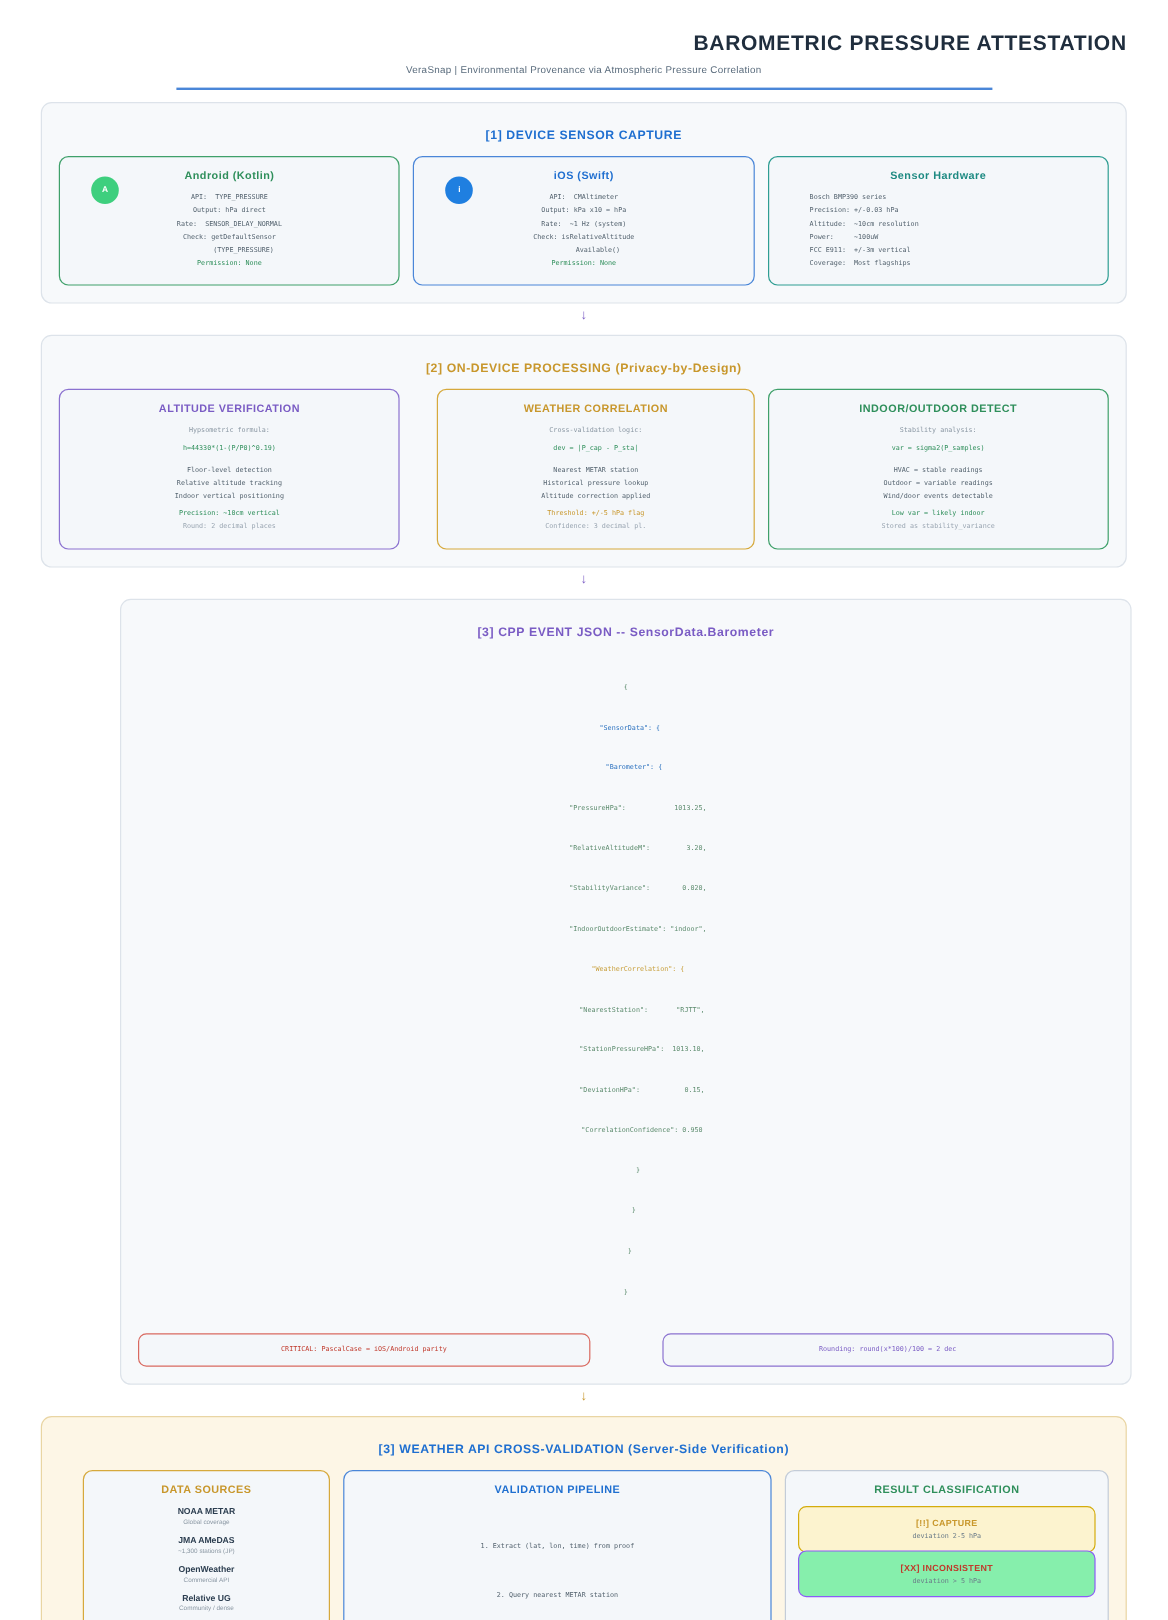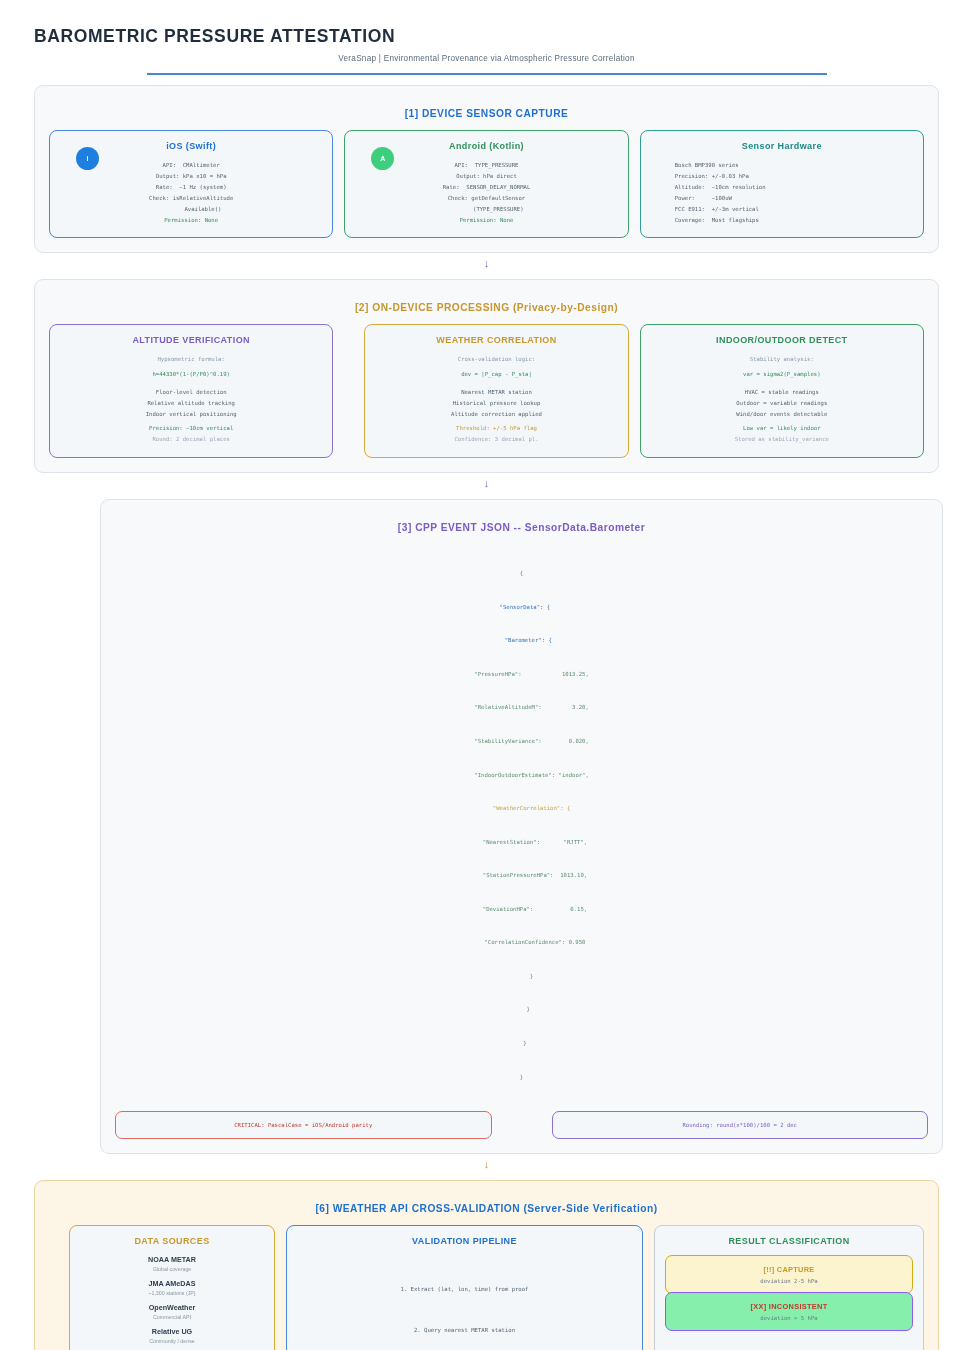--- a/index.html
+++ b/index.html
@@ -6,21 +6,21 @@
   body {
     width: 973px; min-height: 1350px;
     background: #ffffff;
     font-family: "Liberation Sans", sans-serif;
     color: #2c3e50;
   }
   .page { width: 973px; padding: 18px 34px 6px 34px; }
 
   
   .title {
-    text-align: left; font-size: 17.5px; font-weight: bold;
+    text-align: right; font-size: 17.5px; font-weight: bold;
     letter-spacing: .6px; color: #1f2d3d; margin-top: 8px;
   }
   .subtitle {
     text-align: center; font-size: 8.2px; color: #5a6c7d;
     margin-top: 7px; letter-spacing: .25px;
   }
   .title-rule {
     width: 680px; height: 2px; background: #4a86d8; margin: 10px auto 0 auto;
   }
 
@@ -130,41 +130,41 @@
   <div>
     <div class="title">BAROMETRIC PRESSURE ATTESTATION</div>
     <div class="subtitle">VeraSnap  |  Environmental Provenance via Atmospheric Pressure Correlation</div>
     <div class="title-rule"></div>
   </div>
 
   <div class="section">
     <div class="sec-head c-blue">[1]  DEVICE SENSOR CAPTURE</div>
     <div class="row">
       <div class="col">
+        <div class="card b-green">
+          <div class="badge-circle and">A</div>
+          <div class="card-title c-green">Android (Kotlin)</div>
+          <div class="mono">API:  TYPE_PRESSURE
+Output: hPa direct
+Rate:  SENSOR_DELAY_NORMAL
+Check: getDefaultSensor
+       (TYPE_PRESSURE)</div>
+          <div class="mono" style="color:#2f8f5b">Permission: None</div>
+        </div>
+      </div>
+      <div class="col">
         <div class="card b-blue">
           <div class="badge-circle ios">i</div>
           <div class="card-title c-blue">iOS (Swift)</div>
           <div class="mono">API:  CMAltimeter
 Output: kPa x10 = hPa
 Rate:  ~1 Hz (system)
 Check: isRelativeAltitude
        Available()</div>
           <div class="mono accent-green" style="color:#2f8f5b">Permission: None</div>
-        </div>
-      </div>
-      <div class="col">
-        <div class="card b-green">
-          <div class="badge-circle and">A</div>
-          <div class="card-title c-green">Android (Kotlin)</div>
-          <div class="mono">API:  TYPE_PRESSURE
-Output: hPa direct
-Rate:  SENSOR_DELAY_NORMAL
-Check: getDefaultSensor
-       (TYPE_PRESSURE)</div>
-          <div class="mono" style="color:#2f8f5b">Permission: None</div>
         </div>
       </div>
       <div class="col">
         <div class="card b-teal">
           <div class="card-title c-teal">Sensor Hardware</div>
           <div class="mono left">Bosch BMP390 series
 Precision: +/-0.03 hPa
 Altitude:  ~10cm resolution
 Power:     ~100uW
 FCC E911:  +/-3m vertical
@@ -244,21 +244,21 @@
     </div>
     <div class="note-row">
       <div class="note red">CRITICAL: PascalCase = iOS/Android parity</div>
       <div class="note purple">Rounding: round(x*100)/100 = 2 dec</div>
     </div>
   </div>
 
   <div class="arrow amber">↓</div>
 
   <div class="section tint-amber">
-    <div class="sec-head c-blue">[6]  WEATHER API CROSS-VALIDATION  (Server-Side Verification)</div>
+    <div class="sec-head c-blue">[3]  WEATHER API CROSS-VALIDATION  (Server-Side Verification)</div>
     <div class="row">
       <div style="flex:0 0 226px">
         <div class="card b-amber">
           <div class="card-title c-amber">DATA SOURCES</div>
           <div class="ds-item">
             <div class="ds-name">NOAA METAR</div>
             <div class="ds-desc">Global coverage</div>
           </div>
           <div class="ds-item">
             <div class="ds-name">JMA AMeDAS</div>

